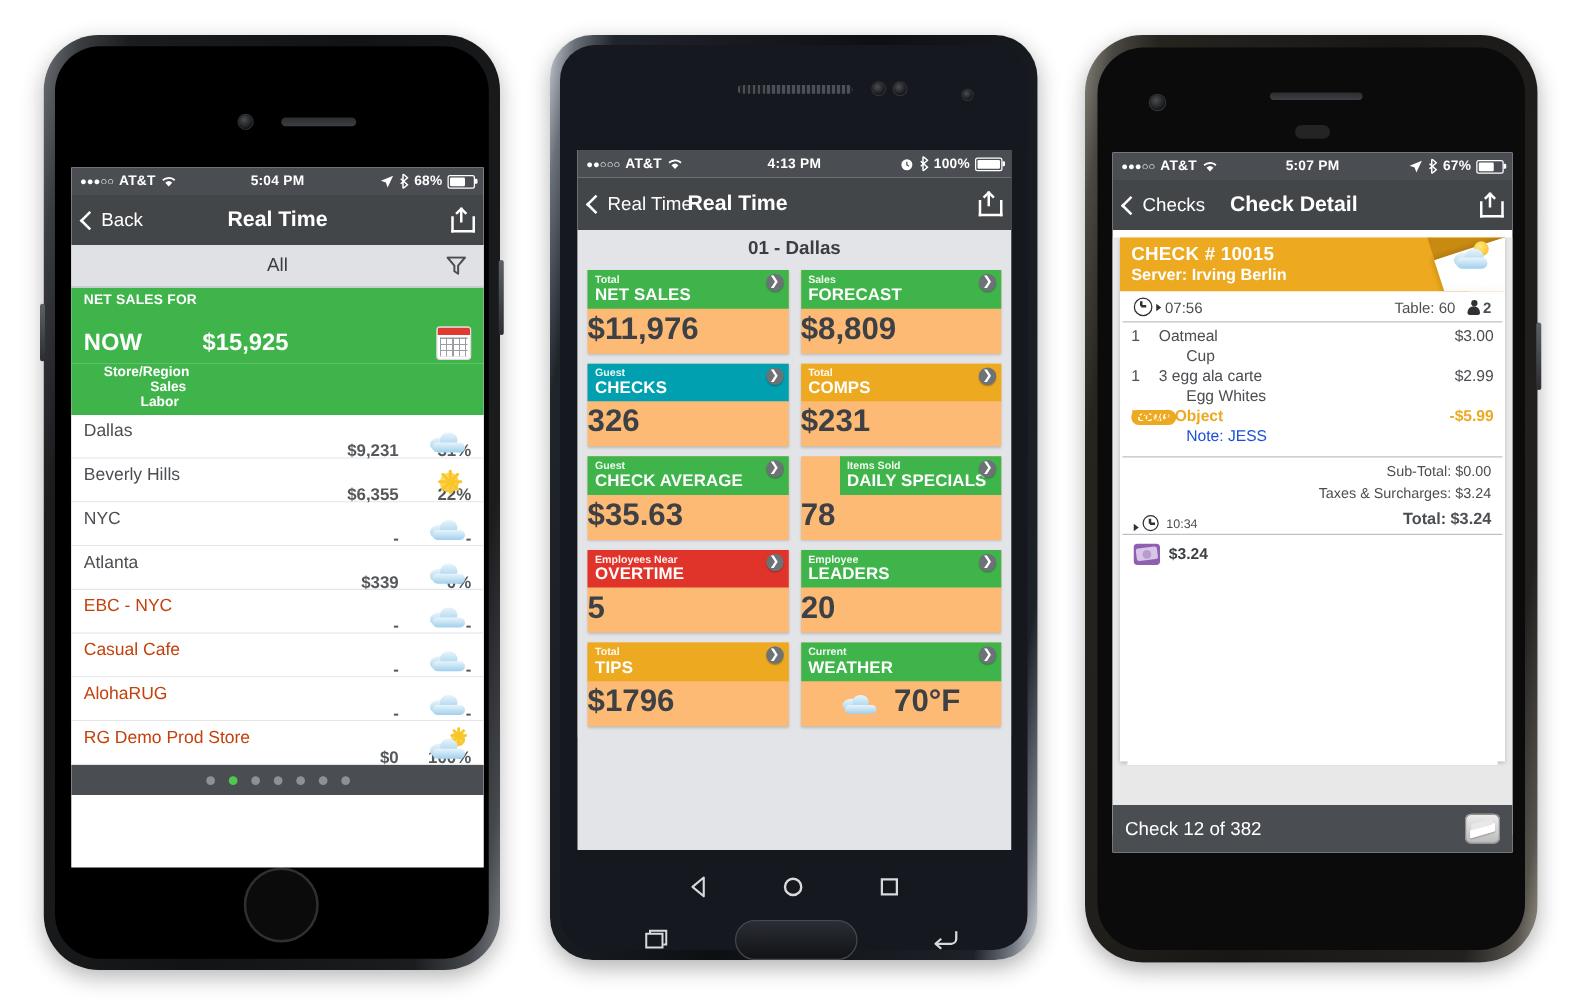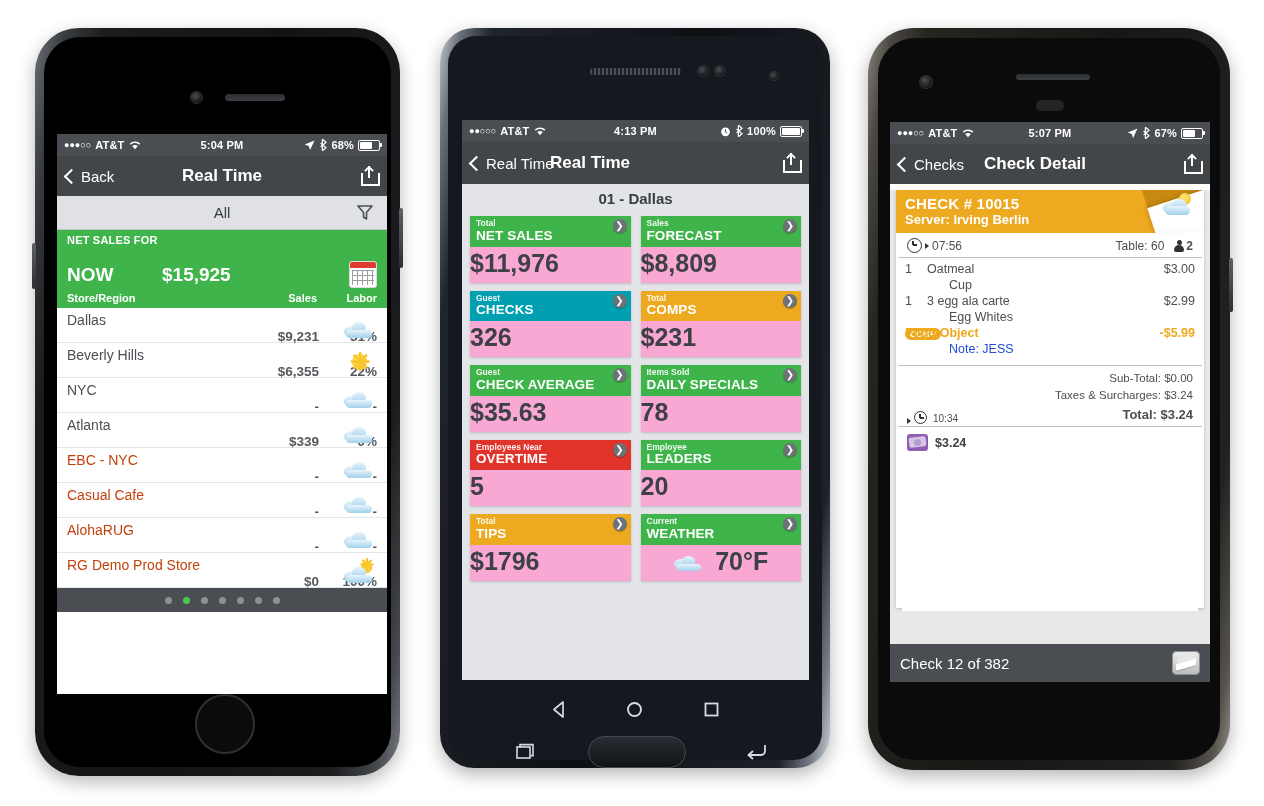--- a/index.html
+++ b/index.html
@@ -95,21 +95,21 @@
   .greenhead{background:#3fb44a;color:#fff;padding:4px 10px 3px;}
   .greenhead .t1{font-size:11px;font-weight:bold;letter-spacing:.2px;}
   .greenhead .row{display:flex;align-items:center;margin-top:15px;}
   .greenhead .now{font-size:19px;font-weight:bold;width:95px;}
   .greenhead .amt{font-size:19px;font-weight:bold;flex:1;}
   .cal-icon{width:26px;height:25px;border-radius:3px;background:#fff;position:relative;overflow:hidden;border:1px solid #ddd;}
   .cal-icon .top{position:absolute;left:0;right:0;top:0;height:6px;background:#e03b30;}
   .cal-icon .grid{position:absolute;left:2px;right:2px;top:8px;bottom:2px;
     background:repeating-linear-gradient(90deg,#9a9ea3 0 1px,transparent 1px 5px),
                repeating-linear-gradient(180deg,#9a9ea3 0 1px,transparent 1px 5px);}
-  .colhead{background:#3fb44a;color:#fff;display:flex;font-size:11px;font-weight:bold;padding:1px 10px 4px;}
+  .colhead{background:#3fb44a;color:#fff;display:flex;font-size:11px;font-weight:bold;padding:1px 26px 4px;flex-direction:column;}
   .colhead .c1{flex:1;}
   .colhead .c2{width:66px;text-align:right;}
   .colhead .c3{width:60px;text-align:right;}
 
   .srow{border-bottom:1px solid #e3e5e7;padding:5px 10px 5px;background:#fff;position:relative;height:35px;box-sizing:border-box;}
   .srow .name{font-size:14px;color:#4b4e52;line-height:1.1;}
   .srow.alert .name{color:#c2410c;}
   .srow .vals{display:flex;align-items:flex-end;justify-content:flex-end;margin-top:1px;}
   .srow .sales{width:72px;text-align:right;font-size:13.5px;font-weight:bold;color:#55585c;}
   .srow .labor{width:58px;text-align:right;font-size:13.5px;font-weight:bold;color:#55585c;}
@@ -121,21 +121,21 @@
 
   
   .wx-cloud{position:relative;width:100%;height:100%;}
   .wx-cloud .c{position:absolute;border-radius:50%;background:linear-gradient(180deg,#e9f4fb,#9fd0ec);}
   .wx-sun{position:absolute;border-radius:50%;background:radial-gradient(circle at 40% 35%,#ffe97a,#f7b521);}
   .wx-ray{position:absolute;background:#f9c62a;border-radius:1px;}
 
   
   .storebar{background:#e2e4e7;text-align:center;font-size:15px;font-weight:bold;color:#3a3d41;padding:6px 0 7px;}
   .tilewrap{background:#e2e4e7;padding:2px 8px 9px;display:grid;grid-template-columns:1fr 1fr;gap:8px 10px;}
-  .tile{background:#f9a8d4;box-shadow:0 1px 2px rgba(0,0,0,.18);}
+  .tile{background:#fdba74;box-shadow:0 1px 2px rgba(0,0,0,.18);}
   .tile .hd{position:relative;padding:3px 6px 4px;color:#fff;}
   .tile .hd .sub{font-size:8.5px;font-weight:bold;line-height:1;opacity:.92;}
   .tile .hd .main{font-size:13.5px;font-weight:bold;line-height:1.12;letter-spacing:.1px;}
   .tile .arrow{position:absolute;right:4px;top:3px;width:14px;height:14px;border-radius:50%;
     background:#6d7277;color:#fff;font-size:10px;line-height:14px;text-align:center;font-weight:bold;
     box-shadow:0 1px 1px rgba(0,0,0,.25);}
   .tile .val{font-size:25px;font-weight:bold;color:#3d4044;text-align:left;padding:4px 0 7px;line-height:1;}
   .tile .val.wx{display:flex;align-items:center;justify-content:center;gap:8px;}
   .tile .val.wx .ico{width:34px;height:22px;position:relative;}
 
@@ -491,21 +491,21 @@
           </div>
           <div class="tile">
             <div class="hd" style="background: rgb(63, 180, 74);">
               <div class="sub">Guest</div>
               <div class="main">CHECK AVERAGE</div>
               <div class="arrow">❯</div>
             </div>
             <div class="val">$35.63</div>
           </div>
           <div class="tile">
-            <div class="hd" style="background: rgb(63, 180, 74);">
+            <div class="hd" style="background: rgb(63, 180, 74); margin-left: 31px;">
               <div class="sub">Items Sold</div>
               <div class="main">DAILY SPECIALS</div>
               <div class="arrow">❯</div>
             </div>
             <div class="val">78</div>
           </div>
           <div class="tile">
             <div class="hd" style="background: rgb(224, 52, 43);">
               <div class="sub">Employees Near</div>
               <div class="main">OVERTIME</div>

